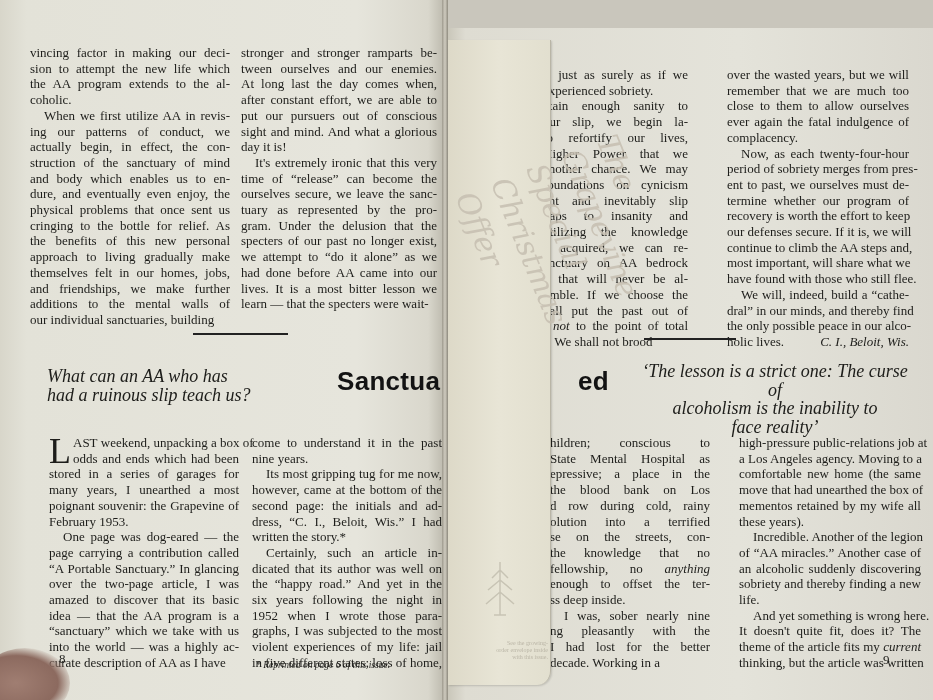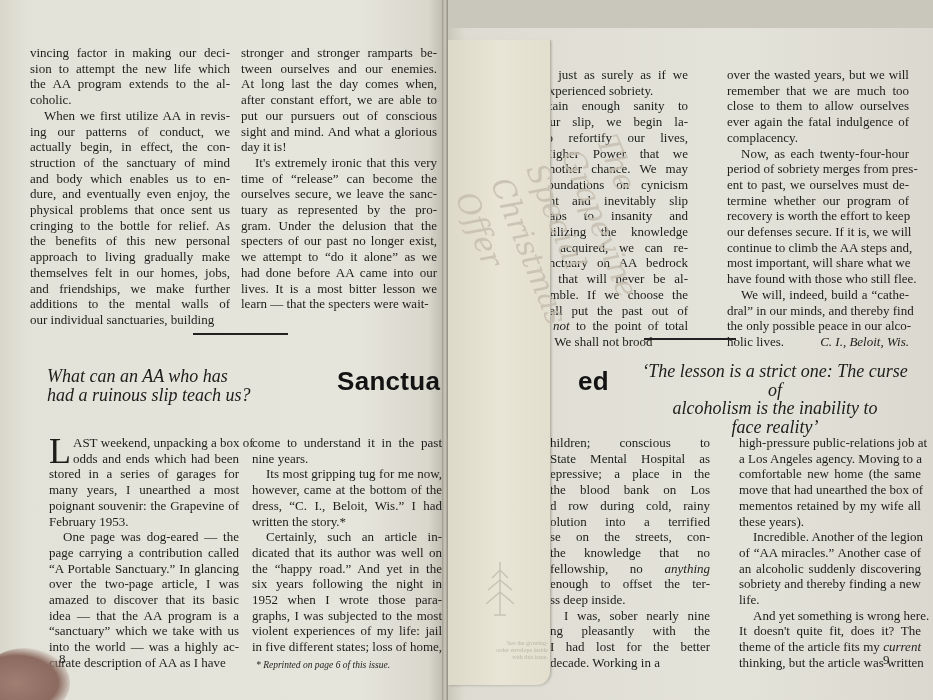--- a/index.html
+++ b/index.html
@@ -169,20 +169,21 @@
     <span class="line">idea — that the AA program is a</span>
     <span class="line">“sanctuary” which we take with us</span>
     <span class="line">into the world — was a highly ac-</span>
     <span class="line last">curate description of AA as I have</span>
   </div>
 <div class="col" style="left:252px; top:435px; width:190px;" id="ncol2">
     <span class="line">come to understand it in the past</span>
     <span class="line last">nine years.</span>
     <span class="line" style="text-indent: 14px;">Its most gripping tug for me now,</span>
     <span class="line">however, came at the bottom of the</span>
+    <span class="line">second page: the initials and ad-</span>
     <span class="line">dress, “C. I., Beloit, Wis.” I had</span>
     <span class="line last">written the story.*</span>
     <span class="line" style="text-indent: 14px;">Certainly, such an article in-</span>
     <span class="line">dicated that its author was well on</span>
     <span class="line">the “happy road.” And yet in the</span>
     <span class="line">six years following the night in</span>
     <span class="line">1952 when I wrote those para-</span>
     <span class="line">graphs, I was subjected to the most</span>
     <span class="line">violent experiences of my life: jail</span>
     <span class="line last">in five different states; loss of home,</span>

